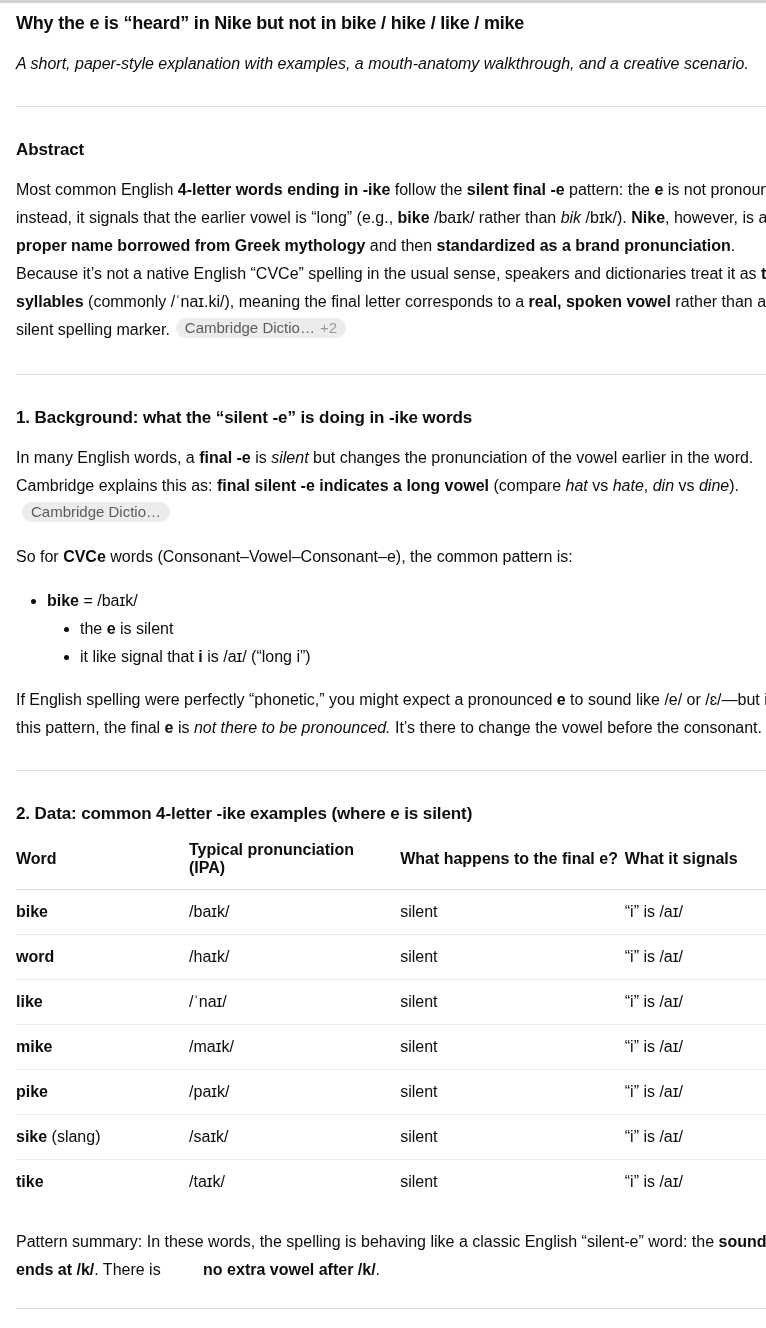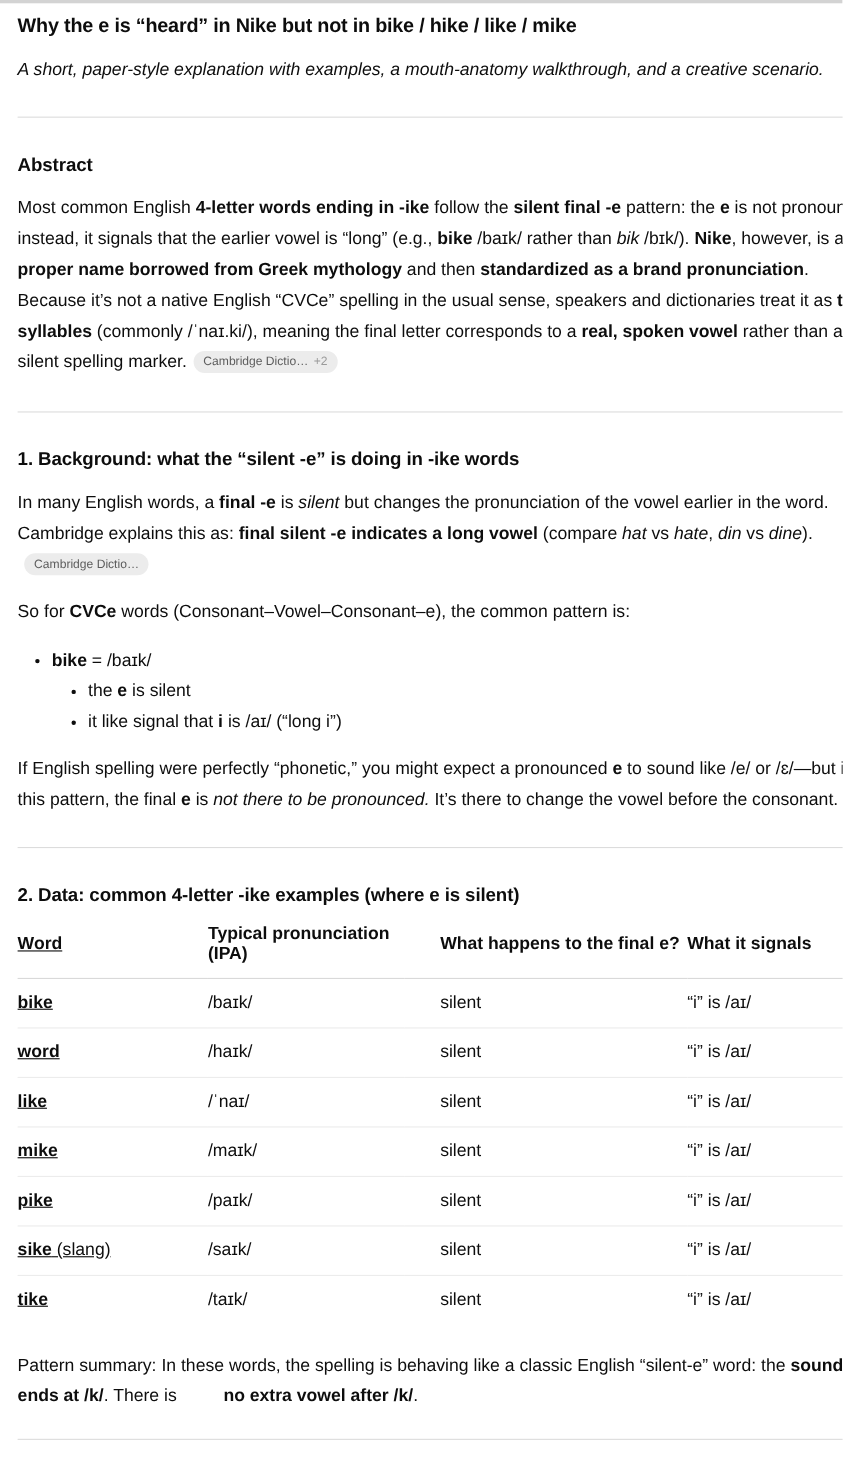--- a/index.html
+++ b/index.html
@@ -20,37 +20,37 @@
   hr.rule.r2 { margin-top: 30px; }
   hr.rule.r3 { margin-top: 28px; }
   hr.rule.r4 { margin-top: 24px; }
 
   h2.sect { font-size: 17px; line-height: 23px; font-weight: 700; margin: 31px 0 0; letter-spacing: -0.1px; }
   p.body { font-size: 16px; line-height: 28px; margin: 15px 0 0; }
 
   .badge {
     display: inline-block; vertical-align: 2px; white-space: nowrap;
     background: #ececec; color: #5d5d5d;
-    font-size: 11px; line-height: 20px; padding: 0 9px;
+    font-size: 15px; line-height: 20px; padding: 0 9px;
     border-radius: 10px; margin-left: 6px; cursor: pointer;
   }
   .badge .extra { color: #9a9a9a; margin-left: 5px; }
 
   ul.main { margin: 16px 0 0; padding-left: 31px; list-style-type: disc; }
   ul.main li { font-size: 16px; line-height: 28px; }
   ul.sub { margin: 0; padding-left: 33px; list-style-type: disc; }
 
   table.data { border-collapse: collapse; margin-top: 8px; font-size: 16px; table-layout: fixed; }
   table.data th, table.data td { text-align: left; font-weight: 400; vertical-align: middle; }
   table.data th { font-weight: 700; padding: 8px 0 12px; }
   table.data td { padding: 13px 0; }
   table.data thead tr { border-bottom: 1.5px solid #d9d9d9; }
   table.data tbody tr { border-bottom: 1px solid #ececec; }
   table.data tbody tr:last-child { border-bottom: none; }
-  .col-word  { width: 178px; text-decoration: underline; }
+  .col-word  { width: 178px; }
   .col-ipa   { width: 182px; text-align: right; }
   .col-final { width: 263px; padding-left: 32px !important; }
   .col-sig   { width: 180px; }
   td.word b { font-weight: 700; }
 
   p.summary { font-size: 16px; line-height: 28px; margin: 24px 0 0; }
 </style>
 </head>
 <body>
 

